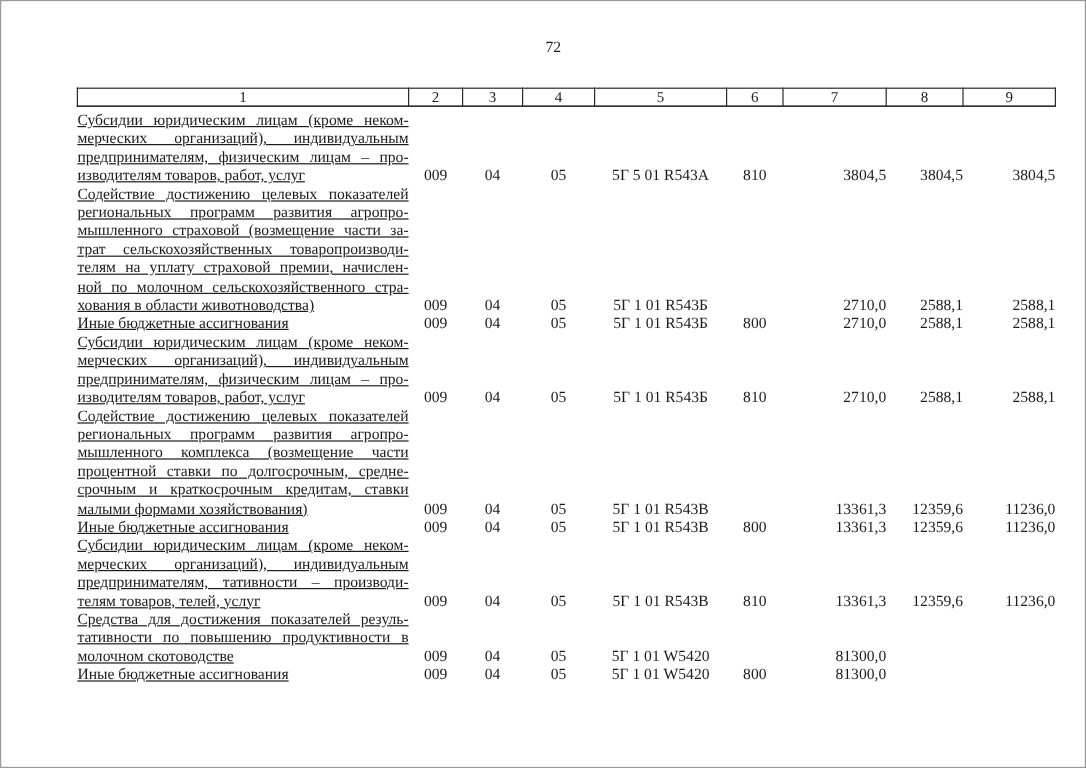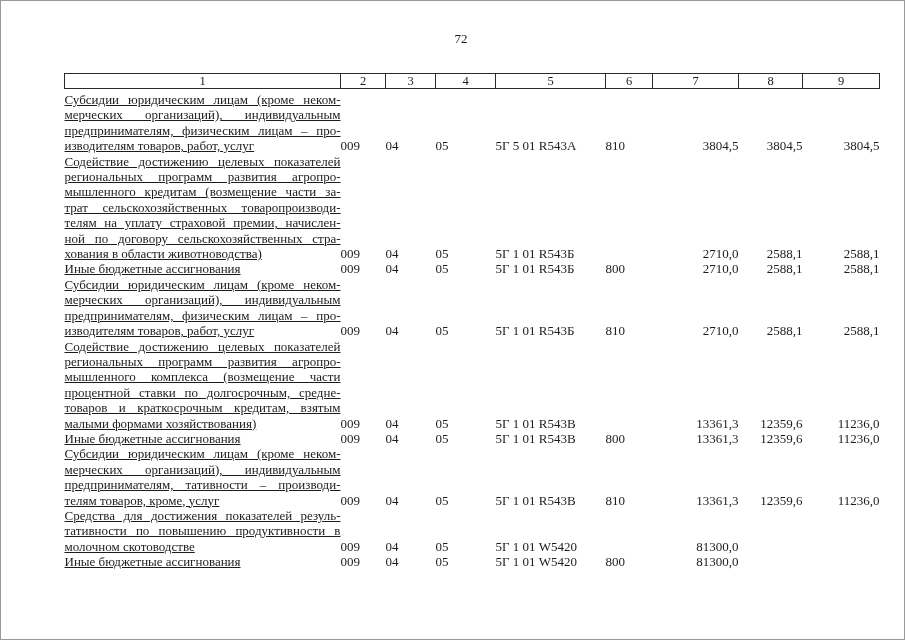--- a/index.html
+++ b/index.html
@@ -57,20 +57,21 @@
   td.c1 .line {
     text-align: justify;
     text-align-last: justify;
     white-space: nowrap;
     text-decoration: underline;
   }
   td.c1 .line.last {
     text-align-last: left;
   }
   td.c2, td.c3, td.c4, td.c5, td.c6 {
+    text-align: center;
   }
   td.c7 { text-align: right; padding-right: 11px; }
   td.c8 { text-align: right; padding-right: 4px; }
   td.c9 { text-align: right; padding-right: 12px; }
   tbody tr:first-child td { padding-top: 3px; }
 </style>
 </head>
 <body>
 
 <div class="page">
@@ -115,24 +116,24 @@
           <td class="c5">5Г 5 01 R543А</td>
           <td class="c6">810</td>
           <td class="c7">3804,5</td>
           <td class="c8">3804,5</td>
           <td class="c9">3804,5</td>
         </tr>
         <tr>
           <td class="c1">
             <div class="line">Содействие достижению целевых показателей</div>
             <div class="line">региональных программ развития агропро-</div>
-            <div class="line">мышленного кредитам (возмещение части за-</div>
+            <div class="line">мышленного страховой (возмещение части за-</div>
             <div class="line">трат сельскохозяйственных товаропроизводи-</div>
             <div class="line">телям на уплату страховой премии, начислен-</div>
-            <div class="line">ной по договору сельскохозяйственных стра-</div>
+            <div class="line">ной по молочном сельскохозяйственного стра-</div>
             <div class="line last">хования в области животноводства)</div>
           </td>
           <td class="c2">009</td>
           <td class="c3">04</td>
           <td class="c4">05</td>
           <td class="c5">5Г 1 01 R543Б</td>
           <td class="c6"></td>
           <td class="c7">2710,0</td>
           <td class="c8">2588,1</td>
           <td class="c9">2588,1</td>
@@ -165,21 +166,21 @@
           <td class="c7">2710,0</td>
           <td class="c8">2588,1</td>
           <td class="c9">2588,1</td>
         </tr>
         <tr>
           <td class="c1">
             <div class="line">Содействие достижению целевых показателей</div>
             <div class="line">региональных программ развития агропро-</div>
             <div class="line">мышленного комплекса (возмещение части</div>
             <div class="line">процентной ставки по долгосрочным, средне-</div>
-            <div class="line">товаров и краткосрочным кредитам, взятым</div>
+            <div class="line">срочным и краткосрочным кредитам, ставки</div>
             <div class="line last">малыми формами хозяйствования)</div>
           </td>
           <td class="c2">009</td>
           <td class="c3">04</td>
           <td class="c4">05</td>
           <td class="c5">5Г 1 01 R543В</td>
           <td class="c6"></td>
           <td class="c7">13361,3</td>
           <td class="c8">12359,6</td>
           <td class="c9">11236,0</td>
@@ -195,21 +196,21 @@
           <td class="c6">800</td>
           <td class="c7">13361,3</td>
           <td class="c8">12359,6</td>
           <td class="c9">11236,0</td>
         </tr>
         <tr>
           <td class="c1">
             <div class="line">Субсидии юридическим лицам (кроме неком-</div>
             <div class="line">мерческих организаций), индивидуальным</div>
             <div class="line">предпринимателям, тативности – производи-</div>
-            <div class="line last">телям товаров, кроме, услуг</div>
+            <div class="line last">телям товаров, телей, услуг</div>
           </td>
           <td class="c2">009</td>
           <td class="c3">04</td>
           <td class="c4">05</td>
           <td class="c5">5Г 1 01 R543В</td>
           <td class="c6">810</td>
           <td class="c7">13361,3</td>
           <td class="c8">12359,6</td>
           <td class="c9">11236,0</td>
         </tr>

